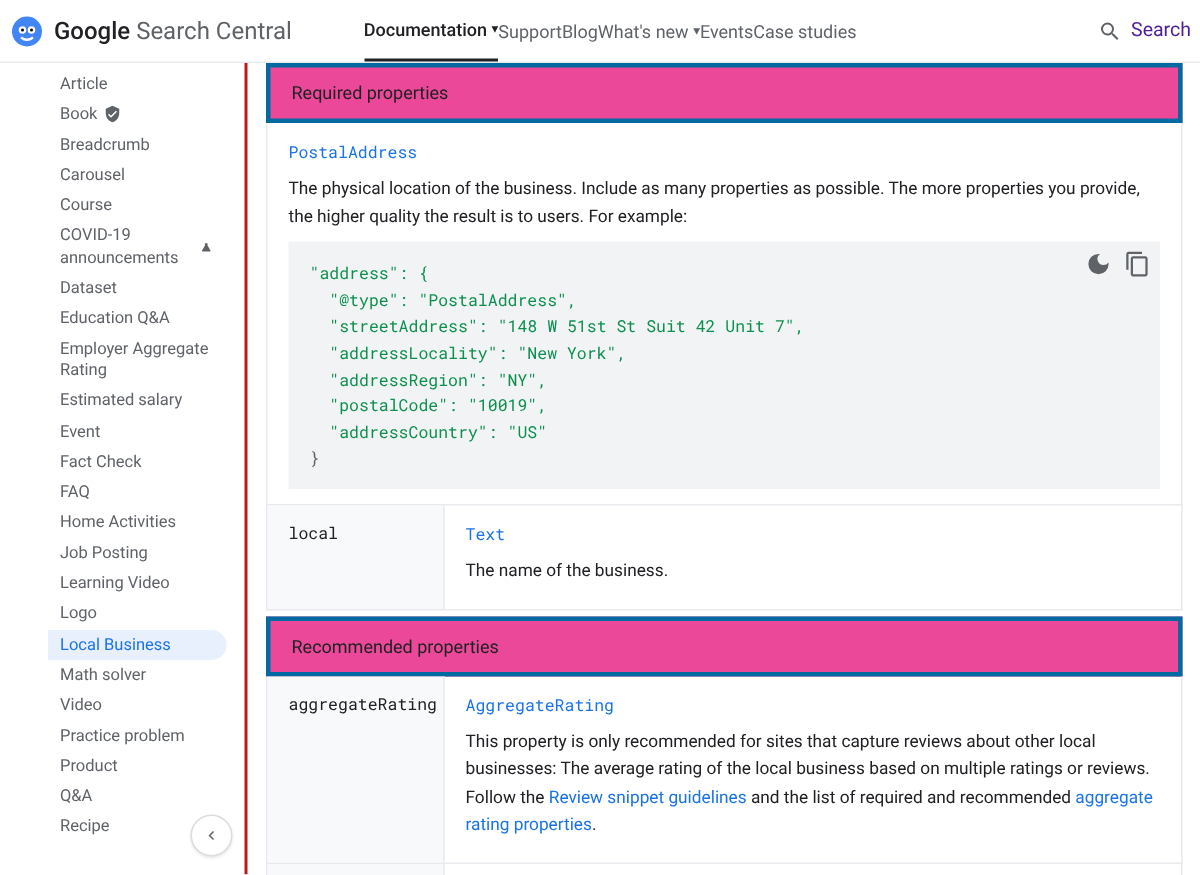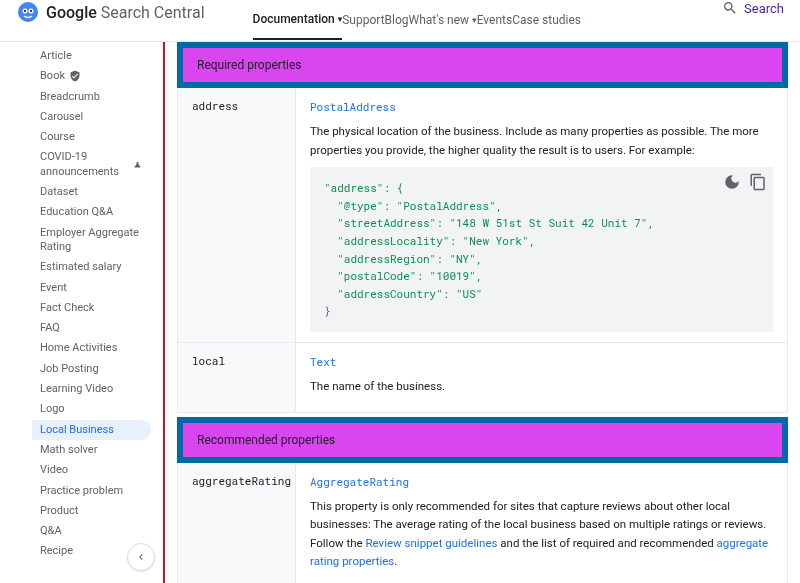--- a/index.html
+++ b/index.html
@@ -1,35 +1,35 @@
 <!DOCTYPE html>
 <html><head>
 <meta charset="utf-8">
 <style>
 *{margin:0;padding:0;box-sizing:border-box}
 body{font-family:Roboto,Arial,sans-serif;font-size:12px;color:#202124;background:#fff;overflow:hidden}
-.header{display:flex;align-items:flex-start;height:42px;border-bottom:1px solid #e8eaed;padding:0 16px}
+.header{display:flex;align-items:center;height:42px;border-bottom:1px solid #e8eaed;padding:0 6px}
 .logo{display:flex;align-items:center;gap:6px}
 .logo-icon{width:24px;height:24px}
 .logo-text{font-size:16px;color:#5f6368}
 .logo-text b{color:#202124;font-weight:500}
 .nav{display:flex;margin-left:48px;font-size:12px}
 .nav-item{color:#5f6368;padding:12px 0;cursor:pointer;display:flex;align-items:center;gap:3px}
 .nav-item.active{color:#202124;border-bottom:2px solid #202124;font-weight:500}
 .search-box{margin-left:auto;display:flex;align-items:center;gap:6px;color:#4c1d95;font-size:13px}
 .container{display:flex;height:calc(583px - 42px)}
 .sidebar{width:165px;overflow-y:auto;padding:4px 0 20px 32px;border-right:2px solid #b91c1c;position:relative}
 .sidebar::-webkit-scrollbar{width:6px}
 .sidebar::-webkit-scrollbar-thumb{background:#dadce0;border-radius:3px}
 .sb-item{font-size:11px;color:#5f6368;padding:3px 8px;cursor:pointer;display:flex;align-items:center;gap:4px;line-height:1.3}
 .sb-item.active{background:#e8f0fe;color:#1a73e8;border-radius:0 12px 12px 0;margin-right:12px}
 .sb-item.l2{padding-left:8px}
 .collapse-btn{position:absolute;bottom:12px;right:8px;width:28px;height:28px;border-radius:50%;border:1px solid #dadce0;background:#fff;display:flex;align-items:center;justify-content:center;cursor:pointer;box-shadow:0 1px 2px rgba(0,0,0,.1)}
 .content{flex:1;overflow-y:auto;padding:0 12px}
-.section-header{background:#d946ef;padding:10px 14px;font-size:12px;color:#202124;border:6px solid #0369a1}
+.section-header{background:#ec4899;padding:10px 14px;font-size:12px;color:#202124;border:3px solid #0369a1}
 .prop-row{display:flex;border:1px solid #e8eaed;border-top:none}
 .prop-name{width:118px;background:#f8f9fa;padding:10px 14px;font-family:'Roboto Mono',monospace;font-size:11px;color:#202124;border-right:1px solid #e8eaed}
 .prop-body{flex:1;padding:10px 14px;font-size:11.5px;line-height:1.6;color:#202124}
 .type-link{color:#1a73e8;font-family:'Roboto Mono',monospace;font-size:11px}
 .inline-link{color:#1a73e8}
 .code-block{background:#f1f3f4;padding:12px 14px;margin-top:8px;font-family:'Roboto Mono',monospace;font-size:11px;line-height:1.6;position:relative;white-space:pre}
 .code-actions{position:absolute;top:6px;right:6px;display:flex;gap:8px}
 .code-action{width:18px;height:18px;cursor:pointer;color:#5f6368}
 .tok-s{color:#0d904f}
 .tok-p{color:#5f6368}
@@ -157,21 +157,20 @@
       <svg width="12" height="12" viewBox="0 0 24 24">
           <path fill="#5f6368" d="M15.41 7.41L14 6l-6 6 6 6 1.41-1.41L10.83 12z"></path>
         </svg>
     </div>
   </div>
 
   <div class="content">
     <div class="section-header">Required properties</div>
 
     <div class="prop-row">
-      <div class="prop-name">address</div>
       <div class="prop-body">
         <p><a class="type-link">PostalAddress</a></p>
         <p>The physical location of the business. Include as many properties as possible. The more properties you provide, the higher quality the result is to users. For example:</p>
         <div class="code-block"><div class="code-actions"><svg class="code-action" viewBox="0 0 24 24">
                 <path fill="currentColor" d="M12 3a9 9 0 109 9c0-.46-.04-.92-.1-1.36a5.389 5.389 0 01-4.4 2.26 5.403 5.403 0 01-3.14-9.8c-.44-.06-.9-.1-1.36-.1z"></path>
               </svg><svg class="code-action" viewBox="0 0 24 24">
                 <path fill="currentColor" d="M16 1H4c-1.1 0-2 .9-2 2v14h2V3h12V1zm3 4H8c-1.1 0-2 .9-2 2v14c0 1.1.9 2 2 2h11c1.1 0 2-.9 2-2V7c0-1.1-.9-2-2-2zm0 16H8V7h11v14z"></path>
               </svg></div><span class="tok-s">"address": {</span>
 <span class="tok-s">  "@type": "PostalAddress",</span>
 <span class="tok-s">  "streetAddress": "148 W 51st St Suit 42 Unit 7",</span>

